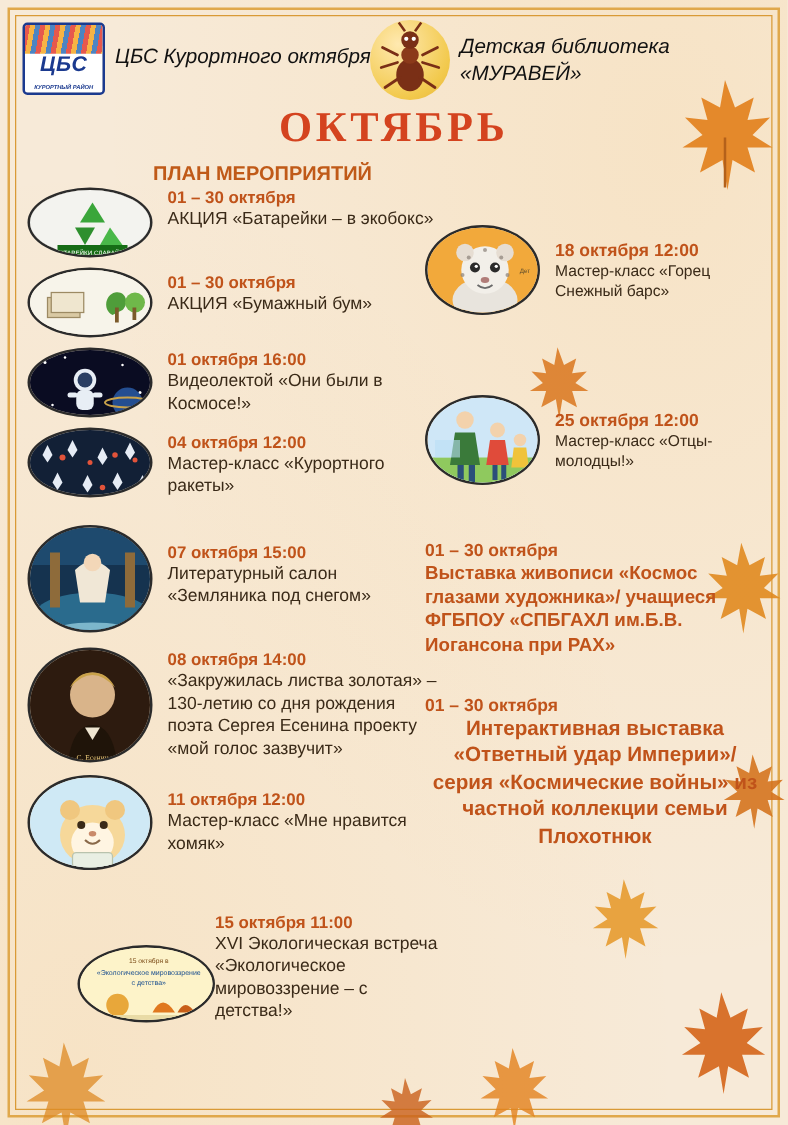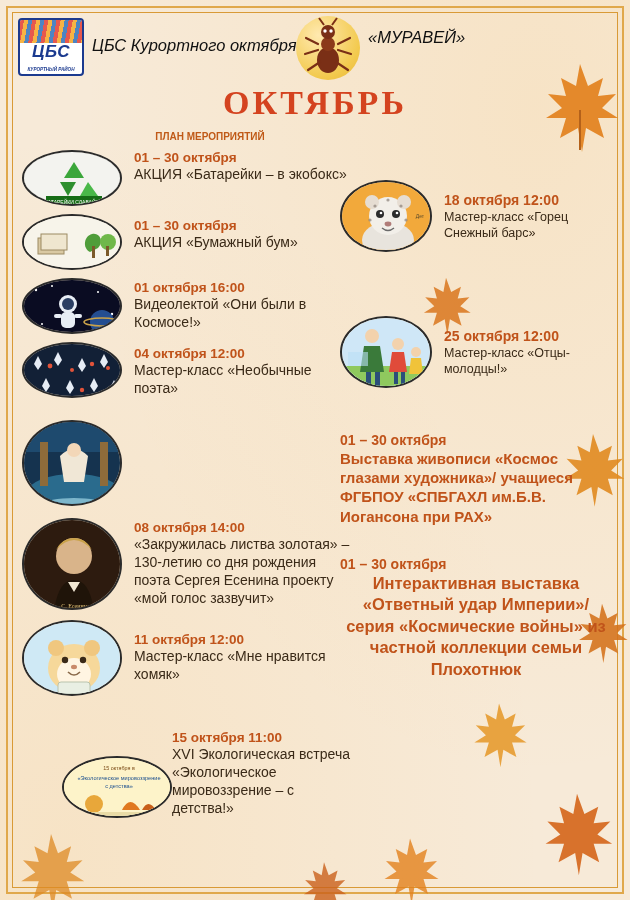--- a/index.html
+++ b/index.html
@@ -89,21 +89,21 @@
     position:absolute; left:0; top:84px; width:630px;
     text-align:center;
     font-family:"Liberation Serif", serif;
     font-size:34px; font-weight:bold;
     color:#d4431f;
     letter-spacing:3px;
   }
   .plan-title {
     position:absolute; left:0; top:131px; width:420px;
     text-align:center;
-    font-size:10px; font-weight:bold;
+    font-size:16px; font-weight:bold;
     color:#c05a18;
   }
 
   
   .col-left { position:absolute; left:22px; top:150px; width:330px; }
   .col-right { position:absolute; left:340px; top:180px; width:272px; }
 
   .event {
     position:relative;
     min-height:54px;
@@ -215,20 +215,21 @@
         <ellipse cx="32" cy="28" rx="7" ry="7" fill="#8b3a1a"></ellipse>
         <circle cx="32" cy="16" r="7" fill="#7a2f16"></circle>
         <circle cx="29" cy="15" r="1.7" fill="#fff"></circle>
         <circle cx="35" cy="15" r="1.7" fill="#fff"></circle>
         <path d="M28 9 L23 2 M36 9 L41 2" stroke="#7a2f16" stroke-width="2" fill="none"></path>
         <path d="M22 28 L10 22 M22 34 L9 38 M42 28 L54 22 M42 34 L55 38 M24 46 L12 54 M40 46 L52 54" stroke="#7a2f16" stroke-width="2.2" fill="none" stroke-linecap="round"></path>
       </svg>
     </div>
 
     <div class="lib-name">
+      <div>Детская библиотека</div>
       <div>«МУРАВЕЙ»</div>
     </div>
   </div>
 
   <div class="month-title">ОКТЯБРЬ</div>
   <div class="plan-title">ПЛАН МЕРОПРИЯТИЙ</div>
 
   <div class="col-left">
 
     <div class="event" style="min-height:58px;">
@@ -310,36 +311,40 @@
               <circle cx="48" cy="26" r="2"></circle>
             <circle cx="68" cy="20" r="2.2"></circle>
               <circle cx="12" cy="46" r="2"></circle>
             <circle cx="58" cy="46" r="2.2"></circle>
               <circle cx="84" cy="24" r="2"></circle>
           </g>
         </svg>
       </div>
       <div class="txt" style="padding-top:4px;">
         <div class="when">04 октября  12:00</div>
-        <div class="what">Мастер-класс «Необычные поэта»</div>
+        <div class="what">Мастер-класс «Курортного ракеты»</div>
       </div>
     </div>
 
     <div class="event" style="min-height:90px; margin-top:18px;">
       <div class="thumb" style="width:100px;height:86px;">
         <svg width="100" height="86" viewBox="0 0 100 86" style="position:absolute;inset:0;">
           <rect width="100" height="86" fill="#15334f"></rect>
           <rect x="0" y="0" width="100" height="30" fill="#1e4a6e"></rect>
           <ellipse cx="50" cy="70" rx="46" ry="18" fill="#2a6b8d"></ellipse>
           <path d="M36 34 q14 -14 28 0 l-4 26 h-20 z" fill="#f0e7d6"></path>
           <circle cx="50" cy="28" r="7" fill="#f3d7b8"></circle>
           <rect x="16" y="20" width="8" height="44" fill="#8e6b3a"></rect>
           <rect x="76" y="20" width="8" height="44" fill="#8e6b3a"></rect>
           <ellipse cx="50" cy="82" rx="30" ry="6" fill="#9fd6e6" opacity=".7"></ellipse>
         </svg>
+      </div>
+      <div class="txt" style="padding-top:14px;">
+        <div class="when">07 октября  15:00</div>
+        <div class="what">Литературный салон «Земляника под снегом»</div>
       </div>
     </div>
 
     <div class="event" style="min-height:96px; margin-top:8px;">
       <div class="thumb" style="width:100px;height:92px;">
         <svg width="100" height="92" viewBox="0 0 100 92" style="position:absolute;inset:0;">
           <rect width="100" height="92" fill="#2d1b0f"></rect>
           <circle cx="50" cy="36" r="18" fill="#d9b48a"></circle>
           <path d="M32 30 q18 -20 36 0 q-6 -12 -18 -12 q-12 0 -18 12 z" fill="#c9a24a"></path>
           <path d="M30 92 q4 -32 20 -32 q16 0 20 32 z" fill="#1f1409"></path>

